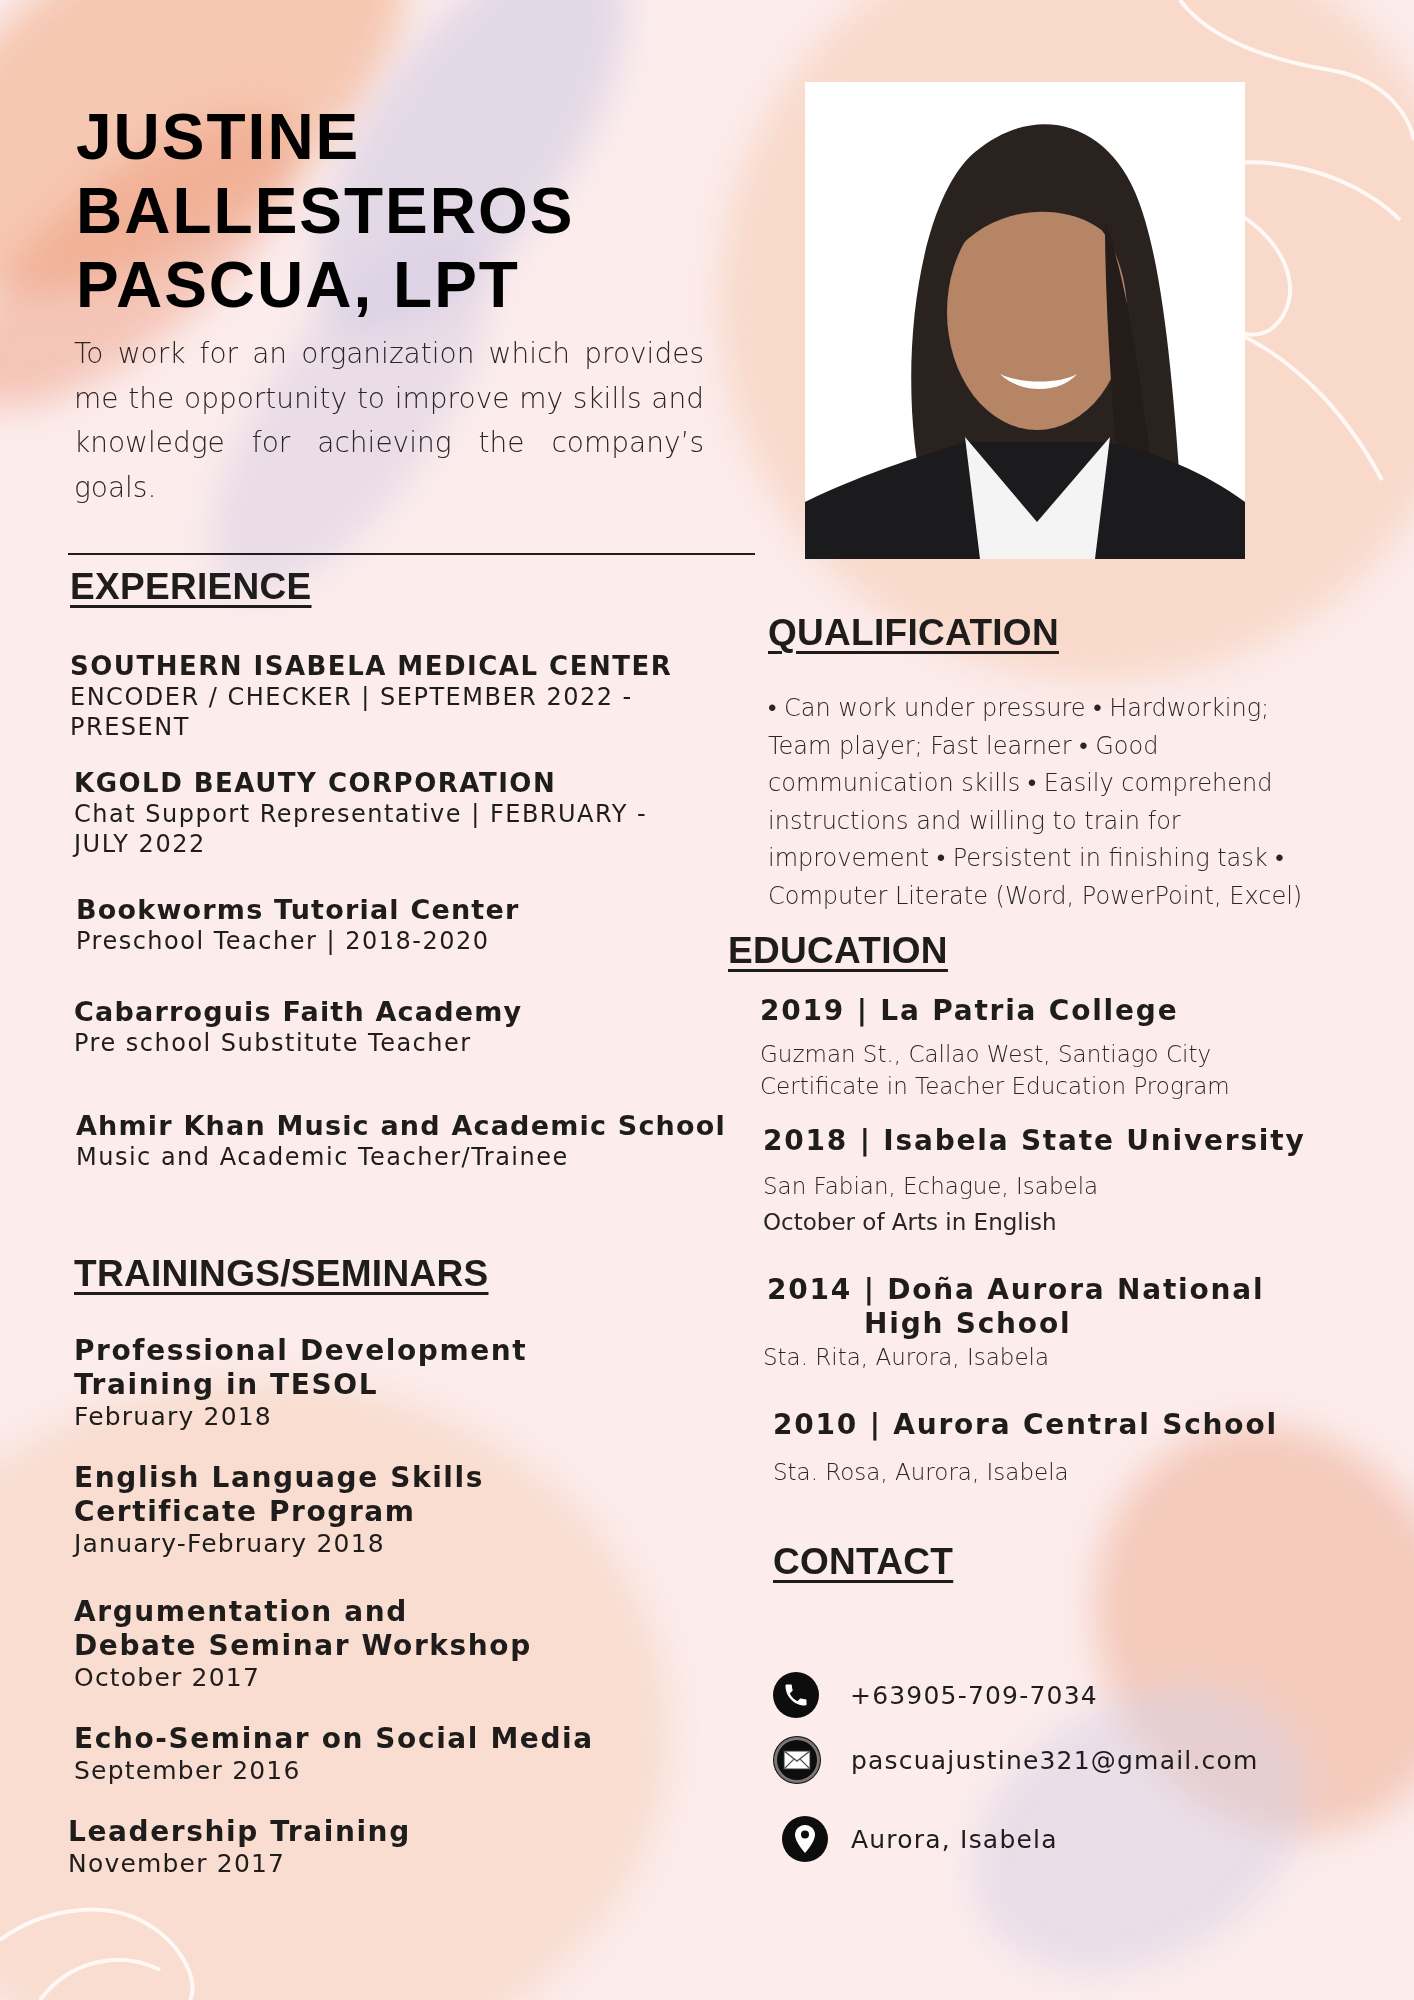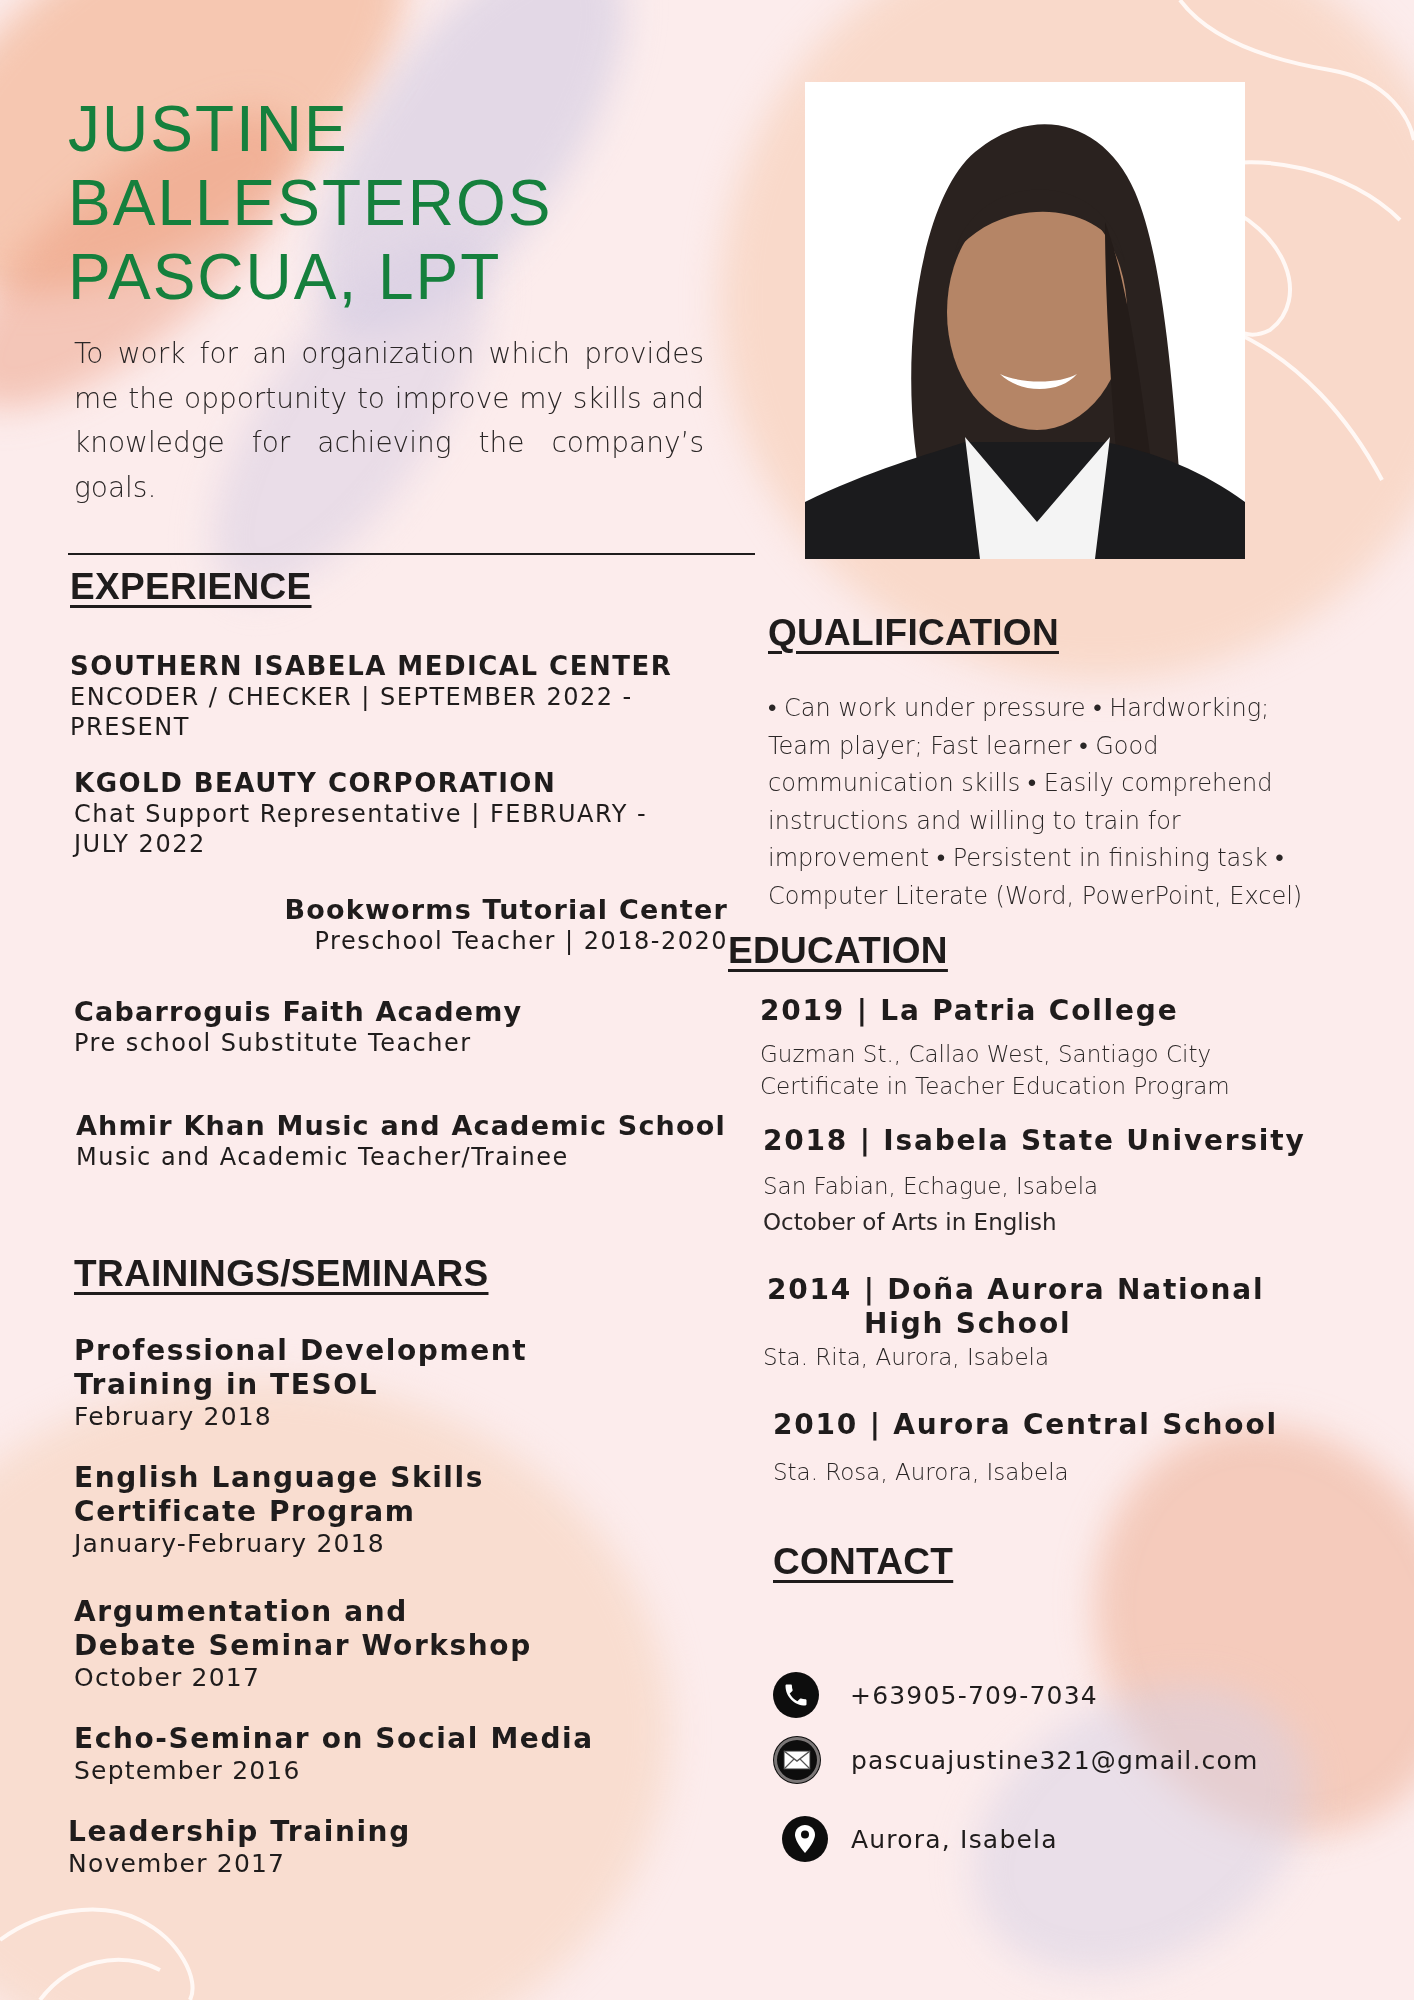--- a/index.html
+++ b/index.html
@@ -1,20 +1,20 @@
 <!DOCTYPE html>
 <html><head>
 <meta charset="utf-8">
 <style>
   html, body { margin:0; padding:0; }
   body { width:1414px; height:2000px; overflow:hidden; font-family:"DejaVu Sans", sans-serif; color:#1f1c1c; }
   .page { position:relative; width:1414px; height:2000px; background:#fcecec; overflow:hidden; }
   .bg { position:absolute; border-radius:50%; filter:blur(18px); pointer-events:none; }
   .abs { position:absolute; }
-  .name { left:68px; top:92px; font-family:"Liberation Sans", sans-serif; font-weight:400; font-size:64px; line-height:74px; letter-spacing:2px; color:#15803d; margin:0; }
+  .name { left:68px; top:92px; font-family:"Liberation Sans", sans-serif; font-weight:700; font-size:64px; line-height:74px; letter-spacing:2px; color:#000000; margin:8px; }
   .objective { left:74px; top:332px; width:630px; font-size:28px; line-height:44.5px; text-align:justify; font-weight:300; color:#2a2626; font-family:"DejaVu Sans", sans-serif; margin:0; }
   .divider { left:68px; top:553px; width:687px; height:2px; background:#1f1c1c; }
   .heading { font-family:"Liberation Sans", sans-serif; font-weight:700; font-size:37px; text-decoration:underline; text-decoration-thickness:3px; text-underline-offset:6px; color:#1f1c1c; margin:0; letter-spacing:0.3px; }
   .job-title { font-family:"DejaVu Sans", sans-serif; font-weight:700; font-size:26px; letter-spacing:1.5px; line-height:32px; color:#1f1c1c; margin:0; }
   .job-sub { font-family:"DejaVu Sans", sans-serif; font-size:24px; letter-spacing:1.5px; line-height:30px; color:#1f1c1c; margin:0; width:640px; }
   .train-title { font-family:"DejaVu Sans", sans-serif; font-weight:700; font-size:28px; letter-spacing:1.6px; line-height:34px; color:#1f1c1c; margin:0; width:600px; }
   .train-date { font-family:"DejaVu Sans", sans-serif; font-size:25px; letter-spacing:1.2px; line-height:30px; color:#1f1c1c; margin:0; }
   .qual-text { left:768px; top:690px; width:545px; font-size:24px; line-height:37.5px; font-weight:300; color:#2a2626; margin:0; }
   .edu-title { font-family:"DejaVu Sans", sans-serif; font-size:28px; letter-spacing:1.8px; line-height:34px; font-weight:600; color:#1f1c1c; margin:0; }
   .edu-line { font-family:"DejaVu Sans", sans-serif; font-size:23px; line-height:32px; font-weight:300; color:#2a2626; margin:0; }
@@ -72,21 +72,21 @@
   <h2 class="abs heading" style="left:70px; top:566px;">EXPERIENCE</h2>
 
   <div class="abs" style="left:70px; top:650px;">
     <p class="job-title">SOUTHERN ISABELA MEDICAL CENTER</p>
     <p class="job-sub" style="width:590px;">ENCODER / CHECKER | SEPTEMBER 2022 - PRESENT</p>
   </div>
   <div class="abs" style="left:74px; top:767px;">
     <p class="job-title">KGOLD BEAUTY CORPORATION</p>
     <p class="job-sub" style="width:610px;">Chat Support Representative | FEBRUARY - JULY 2022</p>
   </div>
-  <div class="abs" style="left:88px; top:894px;text-align:right;">
+  <div class="abs" style="left:76px; top:894px;">
     <p class="job-title" style="letter-spacing:1.2px; font-size:27px;">Bookworms Tutorial Center</p>
     <p class="job-sub">Preschool Teacher | 2018-2020</p>
   </div>
   <div class="abs" style="left:74px; top:996px;">
     <p class="job-title" style="letter-spacing:1.2px; font-size:27px;">Cabarroguis Faith Academy</p>
     <p class="job-sub">Pre school Substitute Teacher</p>
   </div>
   <div class="abs" style="left:76px; top:1110px;">
     <p class="job-title" style="letter-spacing:1.2px; font-size:27px;">Ahmir Khan Music and Academic School</p>
     <p class="job-sub">Music and Academic Teacher/Trainee</p>

